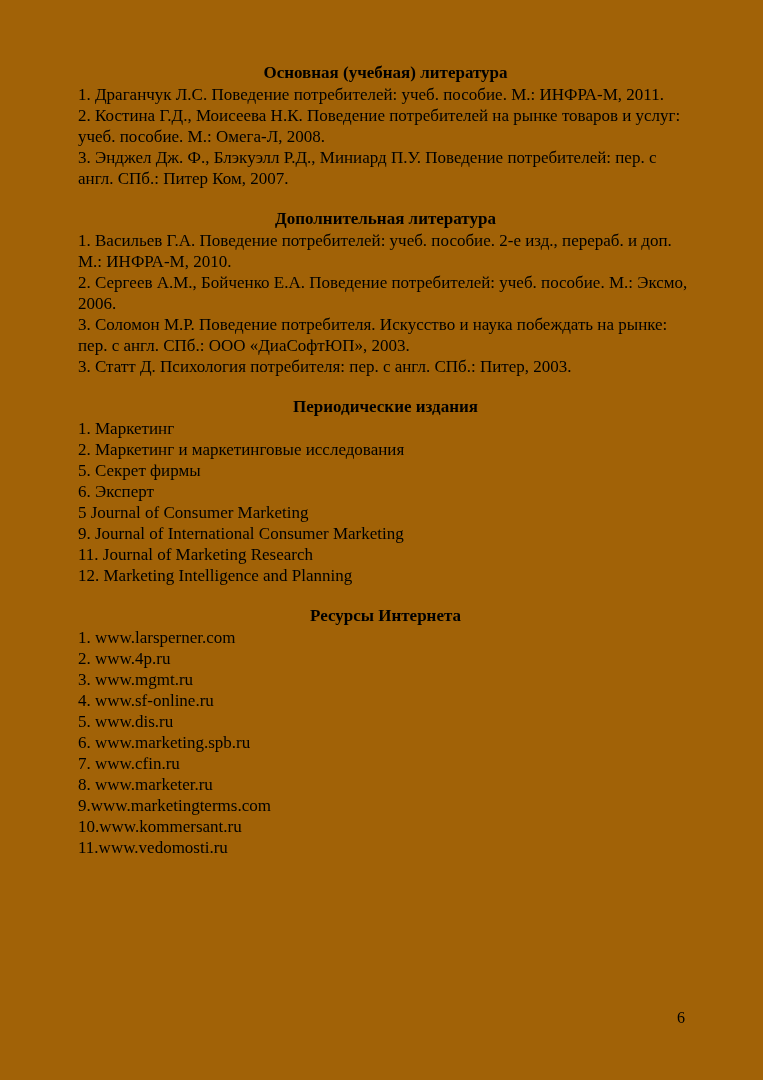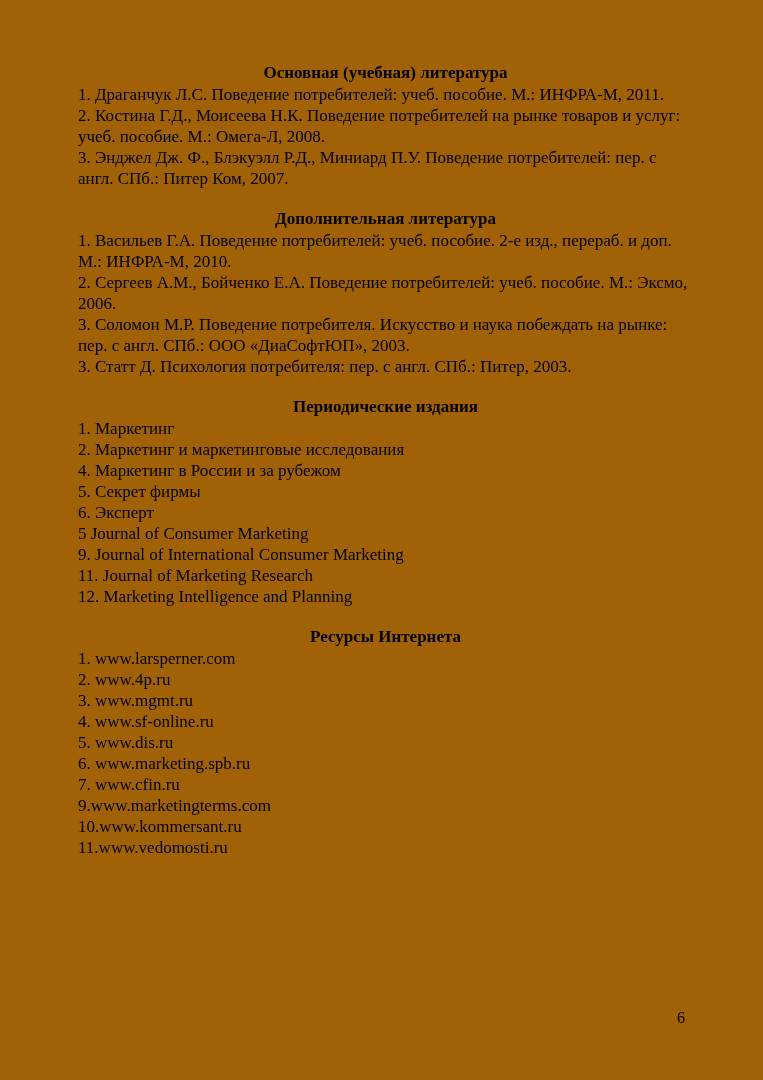--- a/index.html
+++ b/index.html
@@ -57,38 +57,38 @@
     <p class="list-item">1. Васильев Г.А. Поведение потребителей: учеб. пособие. 2-е изд., перераб. и доп. М.: ИНФРА-М, 2010.</p>
     <p class="list-item">2. Сергеев А.М., Бойченко Е.А. Поведение потребителей: учеб. пособие. М.: Эксмо, 2006.</p>
     <p class="list-item">3. Соломон М.Р. Поведение потребителя. Искусство и наука побеждать на рынке: пер. с англ. СПб.: ООО «ДиаСофтЮП», 2003.</p>
     <p class="list-item">3. Статт Д. Психология потребителя: пер. с англ. СПб.: Питер, 2003.</p>
   </div>
 
   <div class="section">
     <h2 class="section-heading">Периодические издания</h2>
     <p class="list-item">1. Маркетинг</p>
     <p class="list-item">2. Маркетинг и маркетинговые исследования</p>
-    <p class="list-item">4. Маркетинг в России и за рубежом</p>
     <p class="list-item">5. Секрет фирмы</p>
     <p class="list-item">6. Эксперт</p>
     <p class="list-item">5 Journal of Consumer Marketing</p>
     <p class="list-item">9. Journal of International Consumer Marketing</p>
     <p class="list-item">11. Journal of Marketing Research</p>
     <p class="list-item">12. Marketing Intelligence and Planning</p>
   </div>
 
   <div class="section">
     <h2 class="section-heading">Ресурсы Интернета</h2>
     <p class="list-item">1. www.larsperner.com</p>
     <p class="list-item">2. www.4p.ru</p>
     <p class="list-item">3. www.mgmt.ru</p>
     <p class="list-item">4. www.sf-online.ru</p>
     <p class="list-item">5. www.dis.ru</p>
     <p class="list-item">6. www.marketing.spb.ru</p>
     <p class="list-item">7. www.cfin.ru</p>
+    <p class="list-item">8. www.marketer.ru</p>
     <p class="list-item">9.www.marketingterms.com</p>
     <p class="list-item">10.www.kommersant.ru</p>
     <p class="list-item">11.www.vedomosti.ru</p>
   </div>
 
   <div class="page-number">6</div>
 
 </div>
 
 </body></html>

